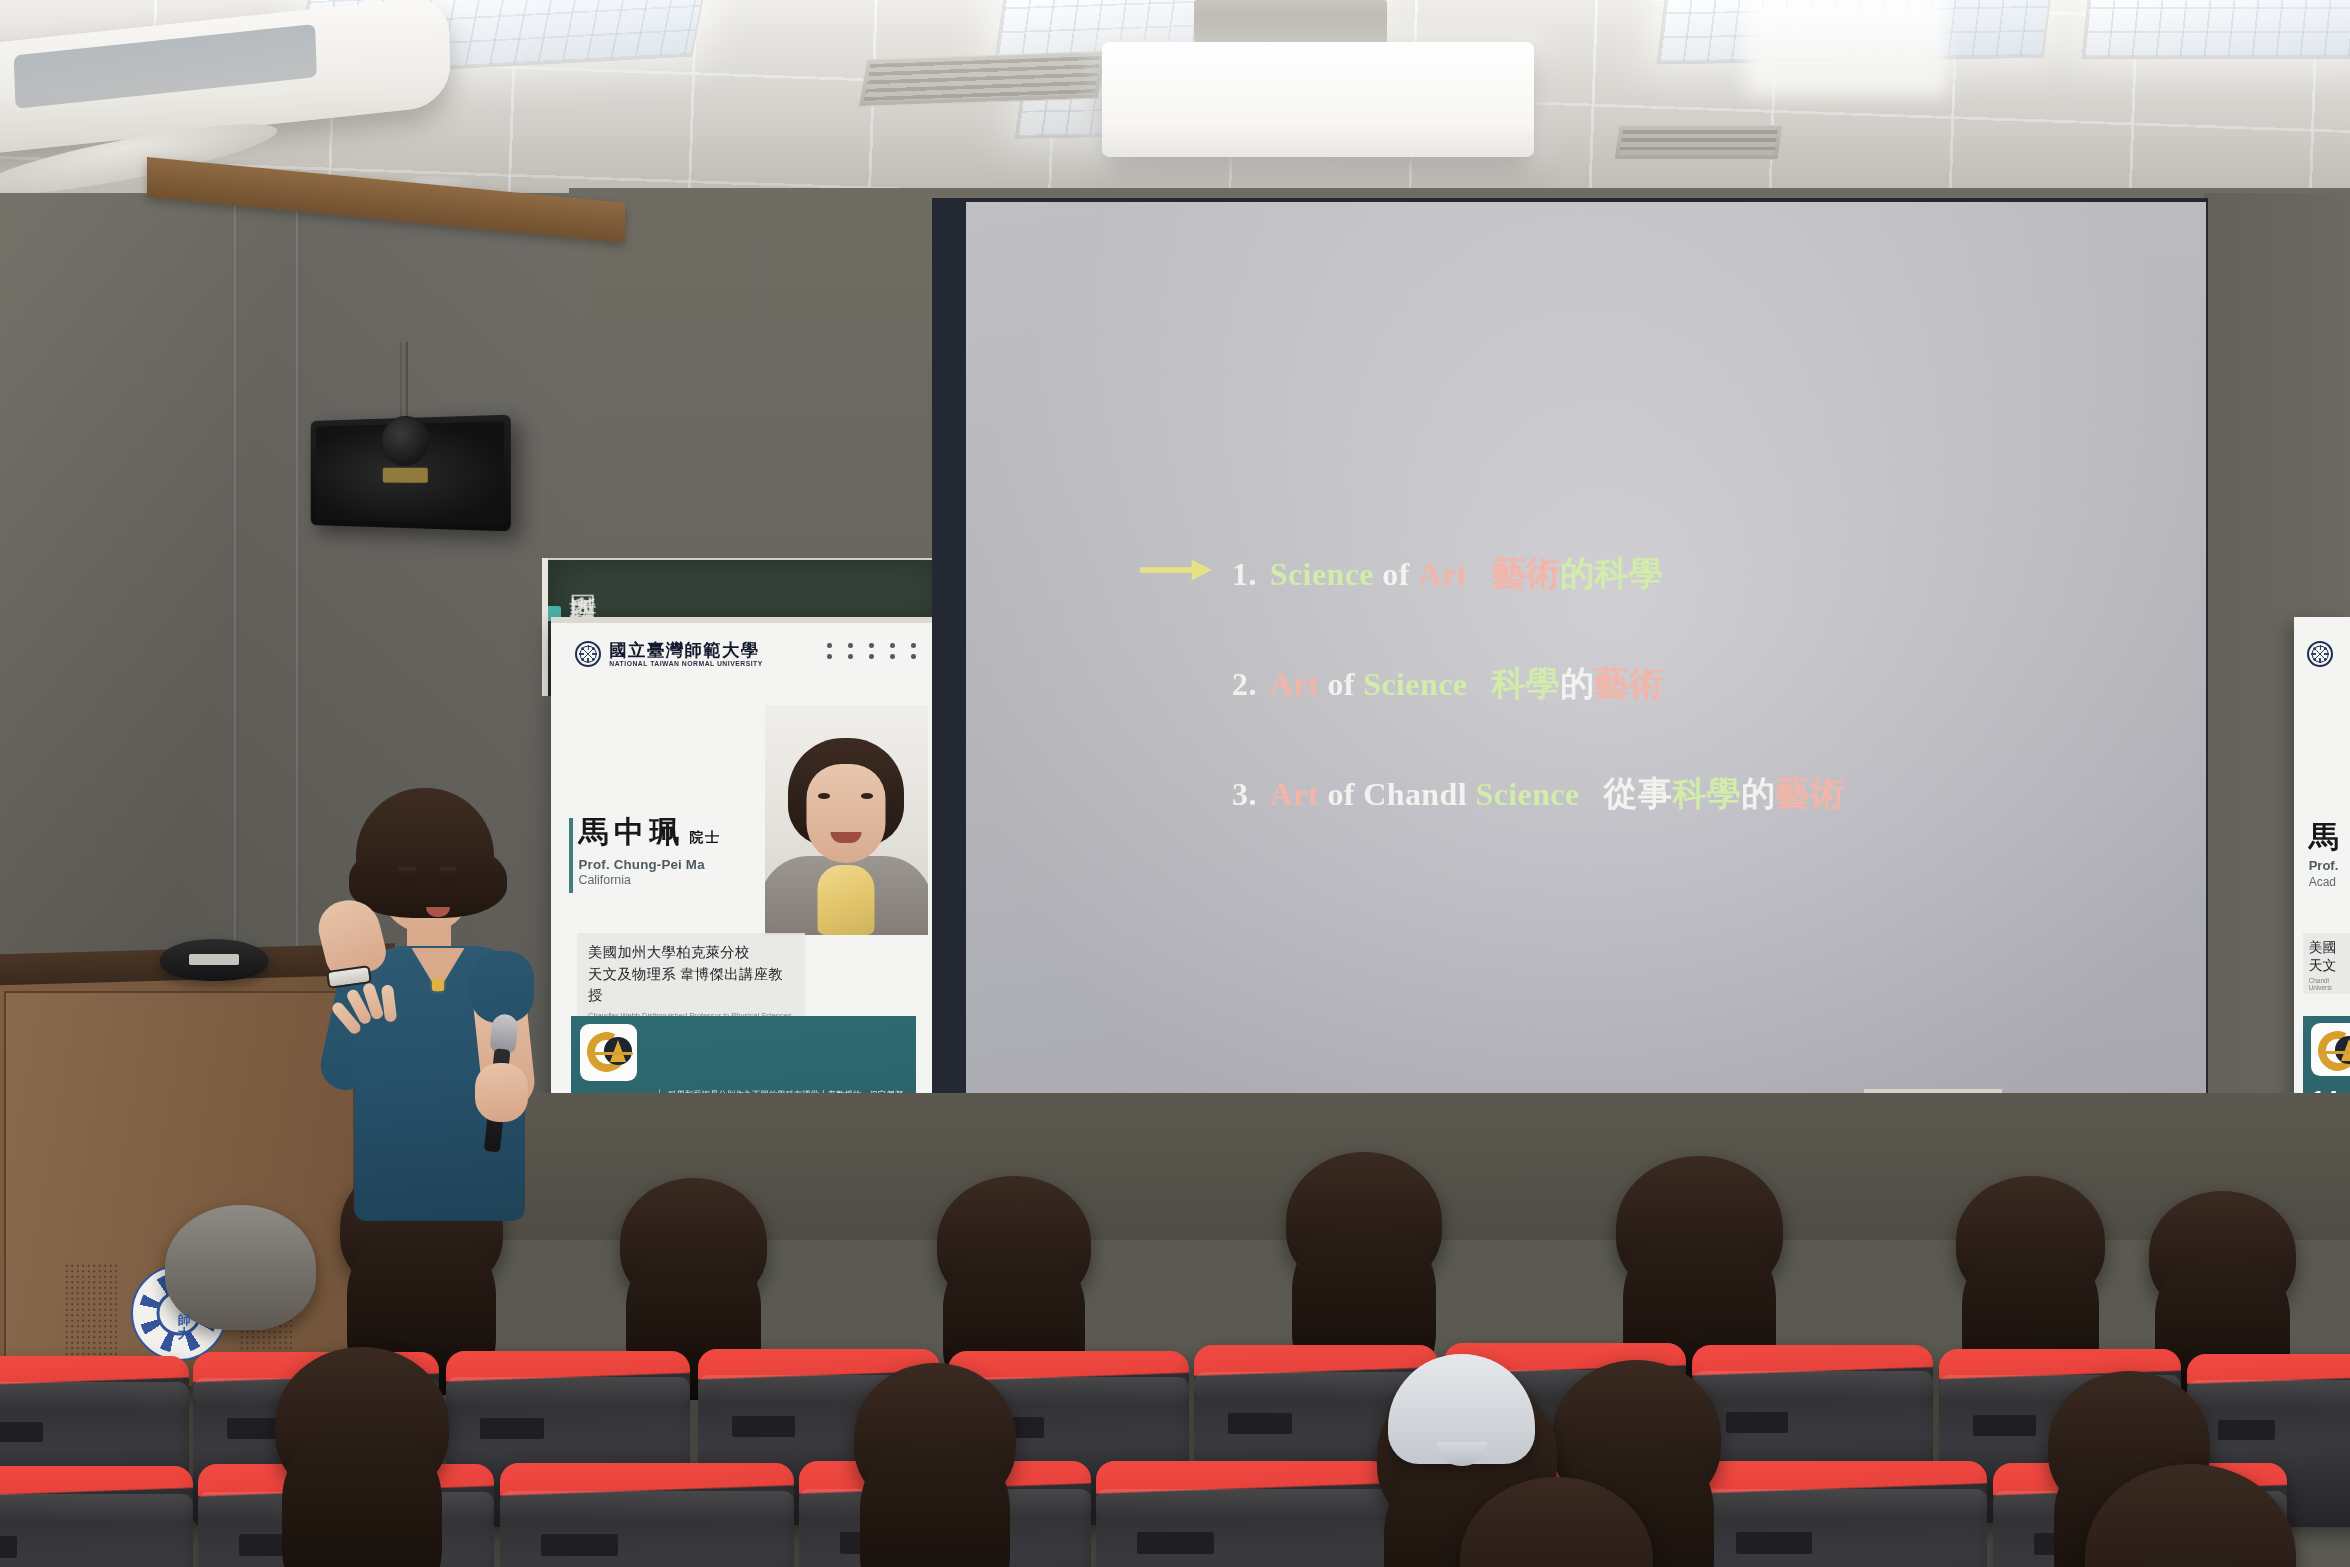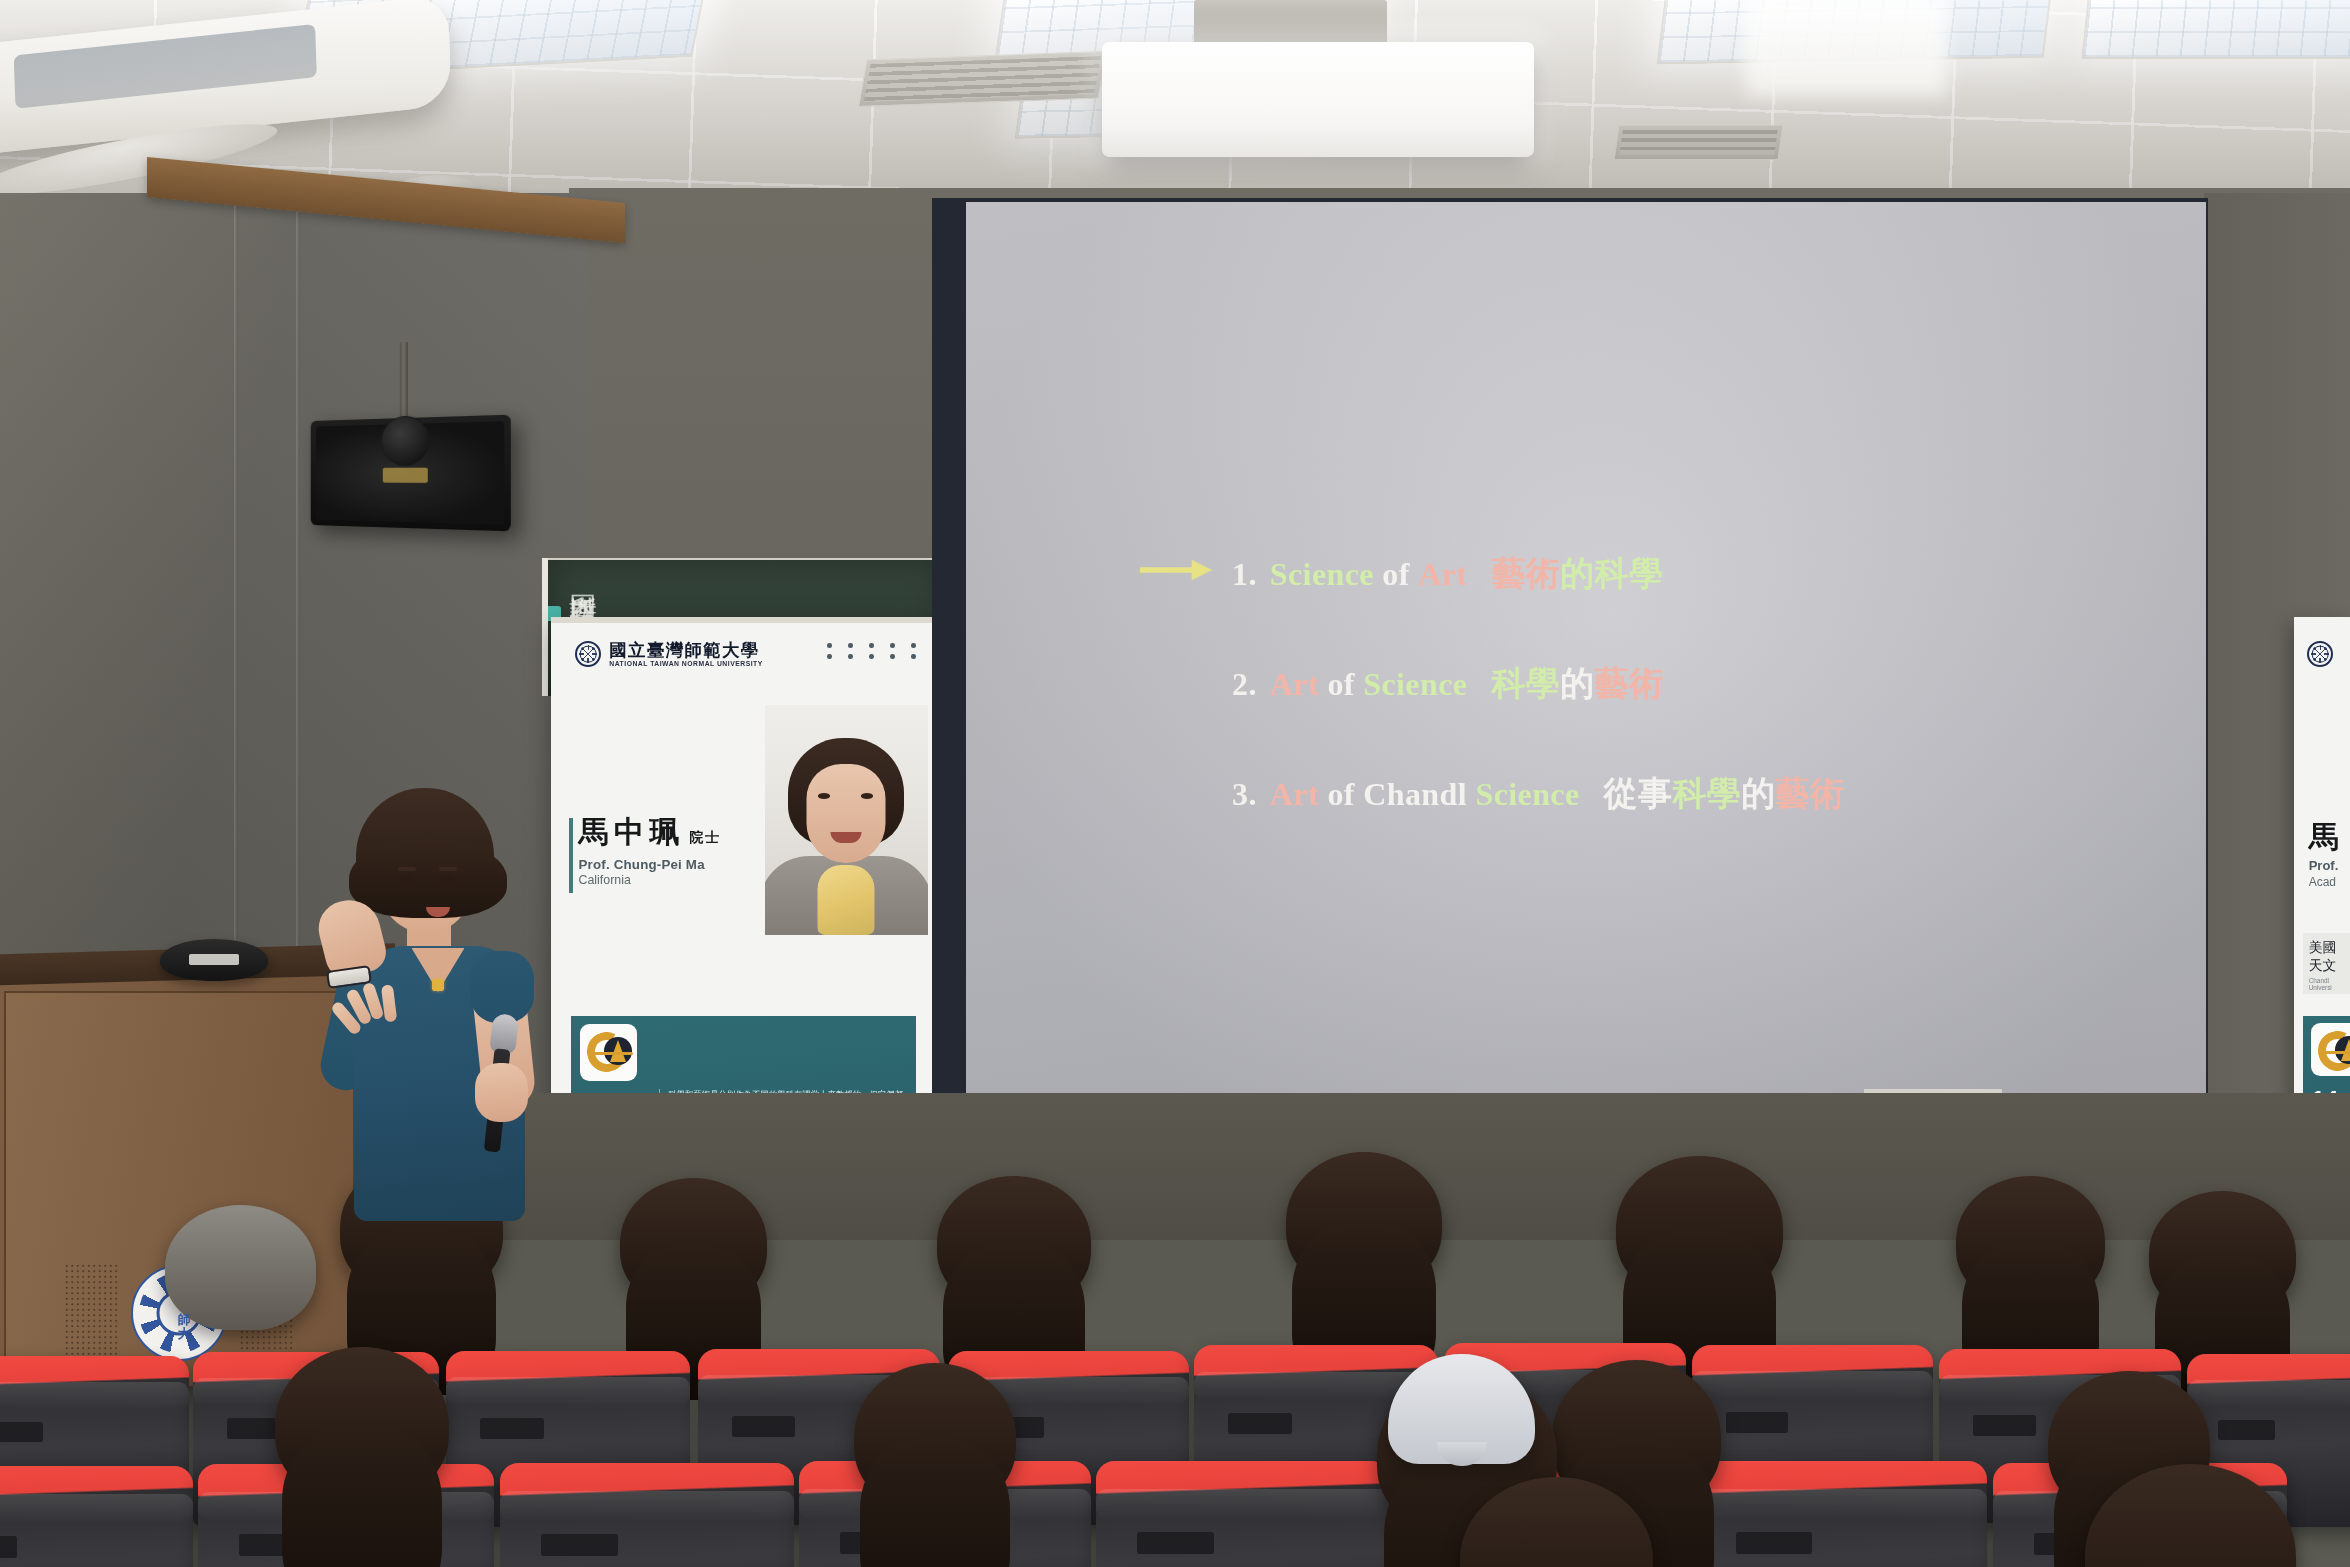--- a/index.html
+++ b/index.html
@@ -702,20 +702,26 @@
 
     <div class="speaker-block">
       <div class="sb-bar"></div>
       <div class="sb-name-zh">
         <span>馬中珮</span><small>院士</small>
       </div>
       <div class="sb-name-en">Prof. Chung-Pei Ma</div>
       <div class="sb-role">California</div>
     </div>
 
+    <div class="affil">
+      <div class="affil-zh">美國加州大學柏克萊分校</div>
+      <div class="affil-zh">天文及物理系 韋博傑出講座教授</div>
+      <div class="affil-en">Chandler Webb Distinguished Professor in Physical Sciences,</div>
+      <div class="affil-en">University of California, Berkeley, USA</div>
+    </div>
 
     <div class="teal-band">
       <div class="tb-top">
         <div class="tb-logo">
           <div class="c-ring"></div>
           <div class="a-disc"></div>
           <div class="a-glyph"></div>
           <div class="a-bar"></div>
         </div>
       </div>

